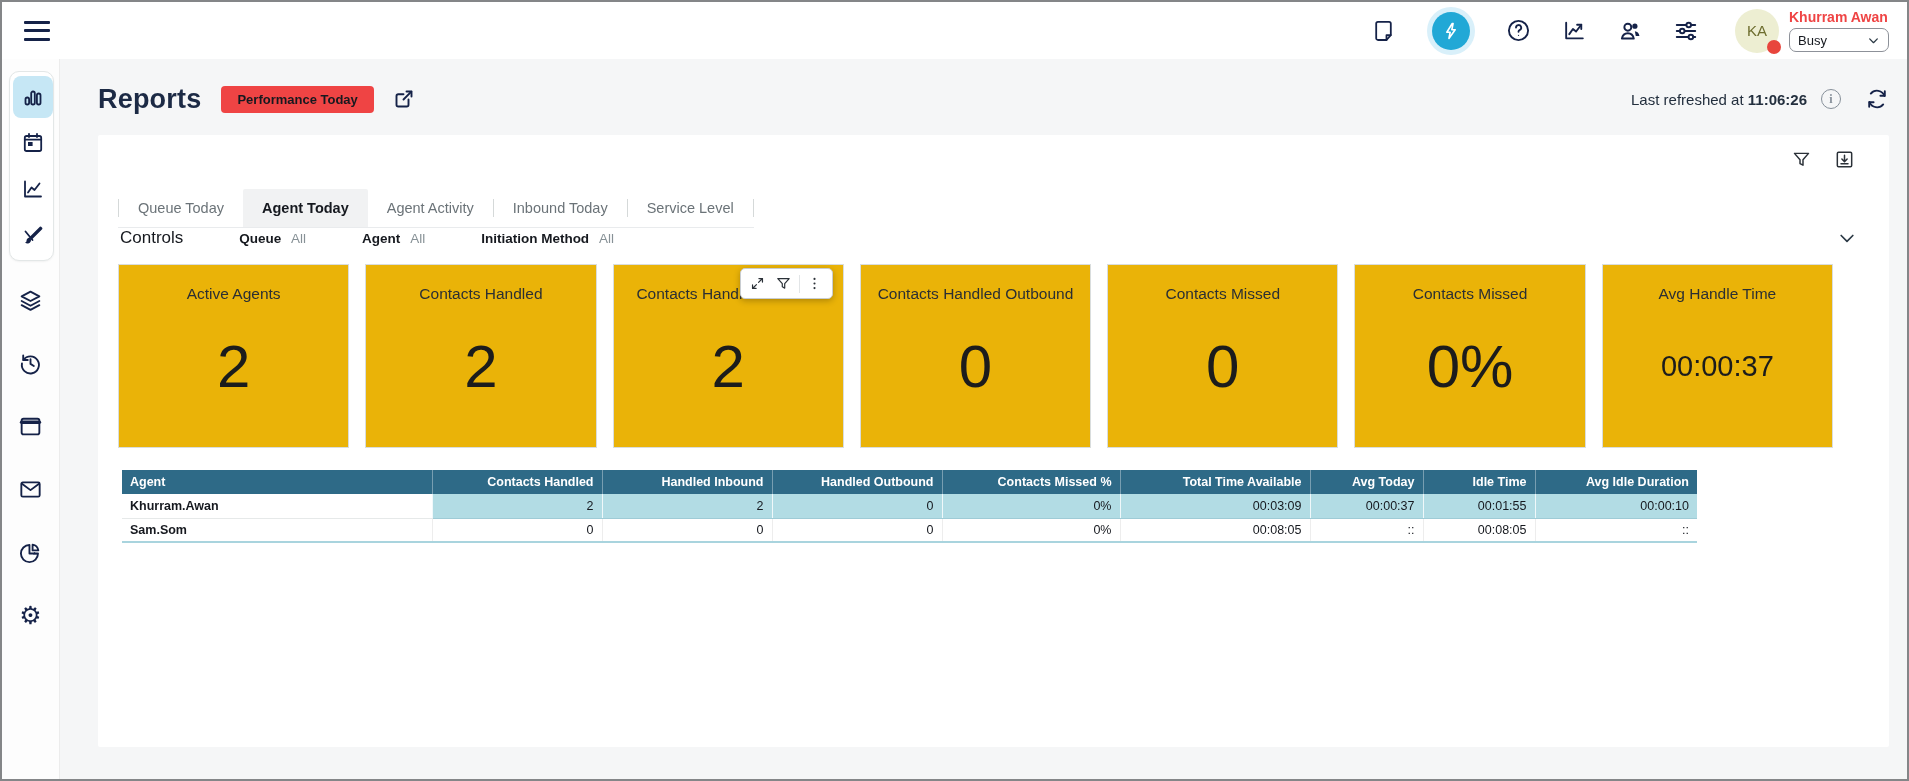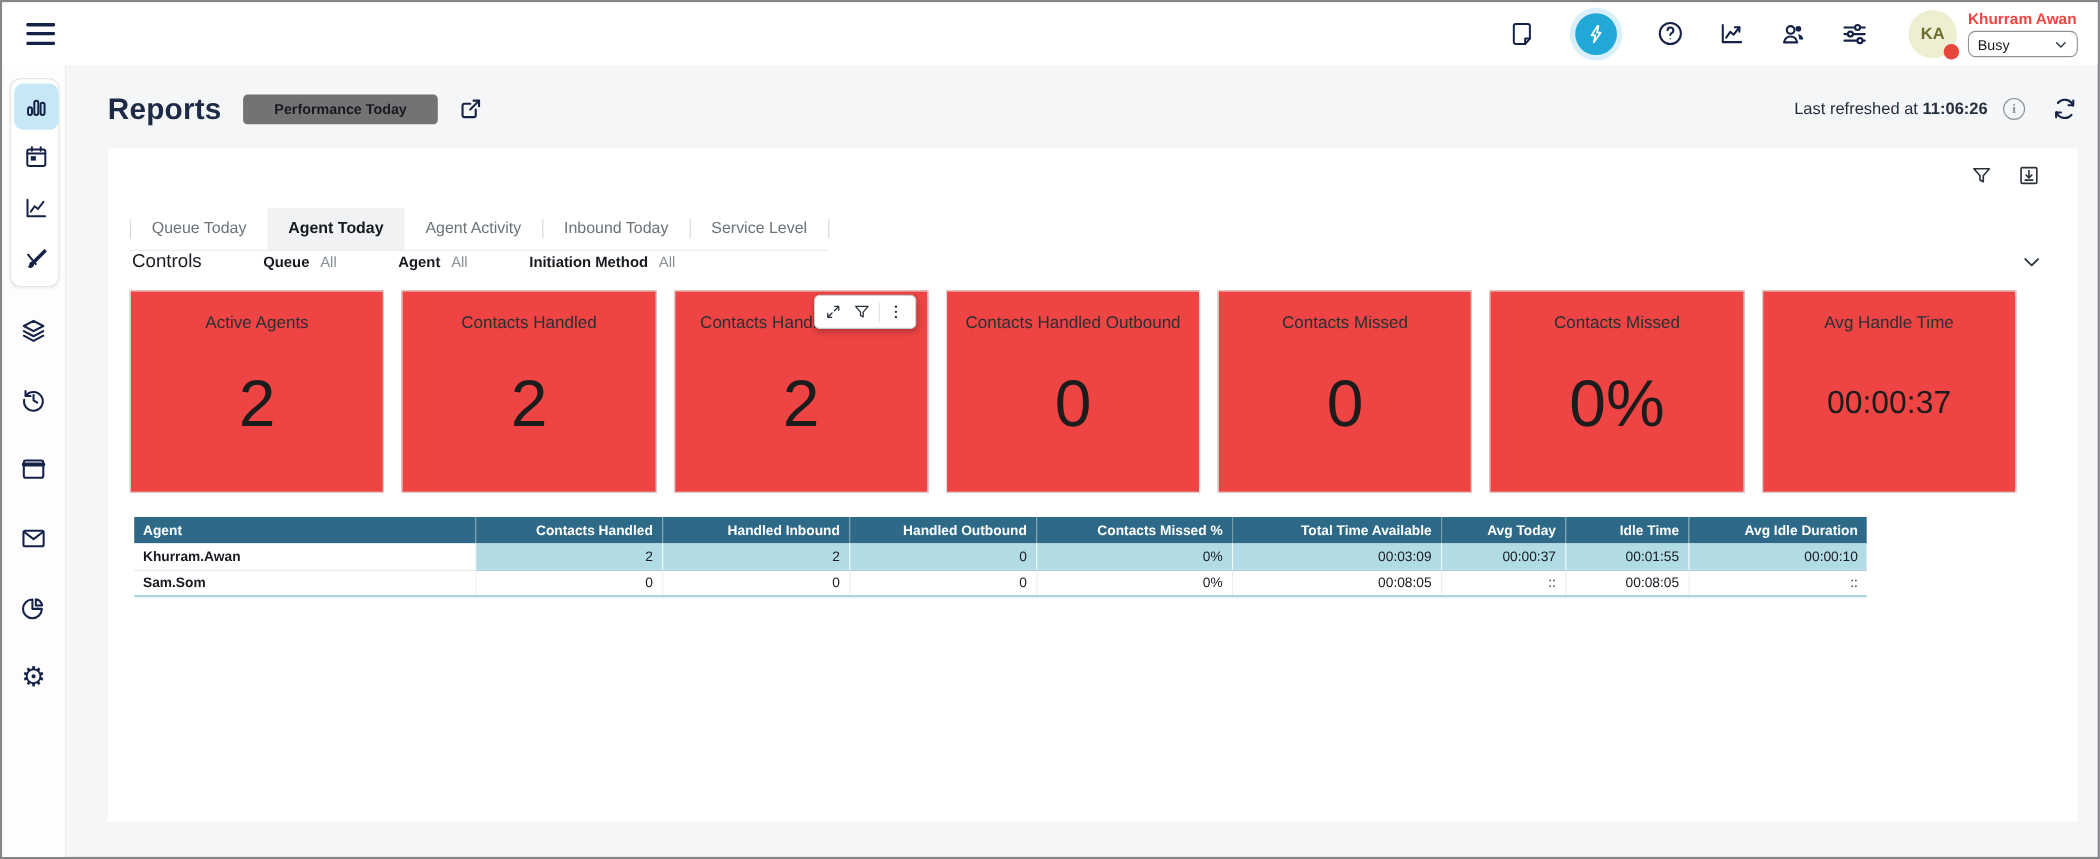--- a/index.html
+++ b/index.html
@@ -10,41 +10,41 @@
   
   .topbar { height:57px; background:#fff; display:flex; align-items:center; justify-content:space-between; padding:0 18px 0 22px; }
   .hamburger { width:26px; height:20px; display:flex; flex-direction:column; justify-content:space-between; cursor:pointer; }
   .hamburger span { height:3px; background:#152248; border-radius:1px; }
   .topbar-right { display:flex; align-items:center; gap:30px; }
   .tb-icon { width:26px; height:26px; display:flex; align-items:center; justify-content:center; cursor:pointer; }
   .tb-icon svg { stroke:#152248; fill:none; stroke-width:1.8; stroke-linecap:round; stroke-linejoin:round; }
   .bolt-wrap { width:48px; height:48px; border-radius:50%; background:#d9f0fa; display:flex; align-items:center; justify-content:center; cursor:pointer; }
   .bolt-circle { width:38px; height:38px; border-radius:50%; background:#21a8d6; display:flex; align-items:center; justify-content:center; }
   .user-cluster { display:flex; align-items:center; gap:10px; margin-left:6px; }
-  .avatar { position:relative; width:44px; height:44px; border-radius:50%; background:#edeed2; display:flex; align-items:center; justify-content:center; font-weight:bold; font-size:15px; color:#6d6d2e; }
+  .avatar { position:relative; width:44px; height:44px; border-radius:50%; background:#edeed2; display:flex; align-items:center; justify-content:center; font-weight:normal; font-size:15px; color:#6d6d2e; }
   .status-dot { position:absolute; right:-2px; bottom:-1px; width:14px; height:14px; border-radius:50%; background:#e8453c; }
   .user-meta { display:flex; flex-direction:column; gap:3px; }
   .user-name { font-weight:bold; font-size:14px; color:#ef4444; }
   .status-select { width:100px; height:24px; border:1px solid #8d9199; border-radius:7px; background:#fff; display:flex; align-items:center; justify-content:space-between; padding:0 8px; font-size:13px; color:#16191f; cursor:pointer; }
 
   
   .sidebar { position:absolute; left:0; top:57px; bottom:0; width:58px; background:#fdfdfd; border-right:1px solid #ececec; padding-top:10px; }
   .side-card { margin:2px 5px 0 7px; border:1px solid #e3e7e7; border-radius:10px; background:#fff; box-shadow:0 1px 2px rgba(0,0,0,.05); padding:4px 3px; display:flex; flex-direction:column; gap:4px; }
   .side-item { width:40px; height:42px; border-radius:8px; display:flex; align-items:center; justify-content:center; cursor:pointer; }
   .side-item.active { background:#c6e7f5; }
   .side-lower { margin-top:26px; display:flex; flex-direction:column; align-items:center; gap:37px; }
   .side-lower .side-item { height:26px; }
   .sidebar svg { stroke:#152248; fill:none; stroke-width:1.8; stroke-linecap:round; stroke-linejoin:round; }
   .gear-glyph { font-family:"DejaVu Sans", sans-serif; font-size:25px; color:#152248; line-height:1; }
 
   
   .main { position:absolute; left:58px; top:57px; right:0; bottom:0; padding:14px 18px 0 38px; }
   .page-header { display:flex; align-items:center; height:52px; }
   .page-title { font-size:27px; font-weight:bold; color:#1c2a45; letter-spacing:.2px; }
-  .badge { margin-left:20px; background:#737373; color:#16191f; font-size:13px; font-weight:bold; padding:6px 28px; border-radius:4px; }
+  .badge { margin-left:20px; background:#ef4444; color:#16191f; font-size:13px; font-weight:bold; padding:6px 16px; border-radius:4px; }
   .ext-link { margin-left:18px; cursor:pointer; display:flex; }
   .ext-link svg, .refresh-area svg { stroke:#152248; fill:none; stroke-width:1.9; stroke-linecap:round; stroke-linejoin:round; }
   .refresh-area { margin-left:auto; display:flex; align-items:center; gap:14px; font-size:15px; color:#232f3e; }
   .refresh-time { font-weight:bold; }
   .info-icon { width:20px; height:20px; border:1.6px solid #87909a; border-radius:50%; color:#87909a; font-size:12px; font-weight:bold; display:flex; align-items:center; justify-content:center; font-family:"Liberation Serif", serif; cursor:pointer; }
   .refresh-btn { cursor:pointer; display:flex; margin-left:10px; }
 
   
   .panel { margin-top:10px; background:#fff; border-radius:2px; min-height:612px; padding:14px 20px 20px 20px; position:relative; }
   .panel-tools { display:flex; justify-content:flex-end; gap:22px; padding-right:14px; height:28px; }
@@ -59,21 +59,21 @@
   .controls-row { display:flex; align-items:center; padding-left:2px; }
   .controls-label { font-size:17px; color:#16191f; }
   .control-filter { margin-left:56px; font-size:13.5px; }
   .control-filter .fname { font-weight:bold; color:#16191f; }
   .control-filter .fval { color:#879196; margin-left:6px; }
   .controls-chevron { margin-left:auto; margin-right:12px; cursor:pointer; display:flex; }
   .controls-chevron svg { stroke:#2b3945; fill:none; stroke-width:2; stroke-linecap:round; stroke-linejoin:round; }
 
   
   .kpi-row { display:flex; gap:16px; margin-top:16px; padding-right:36px; }
-  .kpi-card { flex:1; height:184px; background:#ef4444; border:1px solid #d9dddd; position:relative; display:flex; flex-direction:column; align-items:center; }
+  .kpi-card { flex:1; height:184px; background:#eab308; border:1px solid #d9dddd; position:relative; display:flex; flex-direction:column; align-items:center; }
   .kpi-title { margin-top:20px; font-size:15.5px; color:#2b2f33; text-align:center; }
   .kpi-value { flex:1; display:flex; align-items:center; justify-content:center; font-size:60px; font-weight:300; color:#1c1c1c; padding-bottom:18px; }
   .kpi-value.small { font-size:29px; font-weight:400; }
   .card-toolbar { position:absolute; top:3px; right:10px; background:#fff; border:1px solid #c9cdd1; border-radius:5px; box-shadow:0 2px 6px rgba(0,0,0,.25); display:flex; align-items:center; height:31px; padding:0 4px; }
   .card-toolbar .ct-btn { width:26px; height:26px; display:flex; align-items:center; justify-content:center; cursor:pointer; }
   .card-toolbar svg { stroke:#2b3138; fill:none; stroke-width:1.7; stroke-linecap:round; stroke-linejoin:round; }
   .ct-sep { width:1px; height:18px; background:#e2e5e7; margin:0 2px; }
 
   
   .grid-wrap { margin-top:22px; padding-left:4px; }

